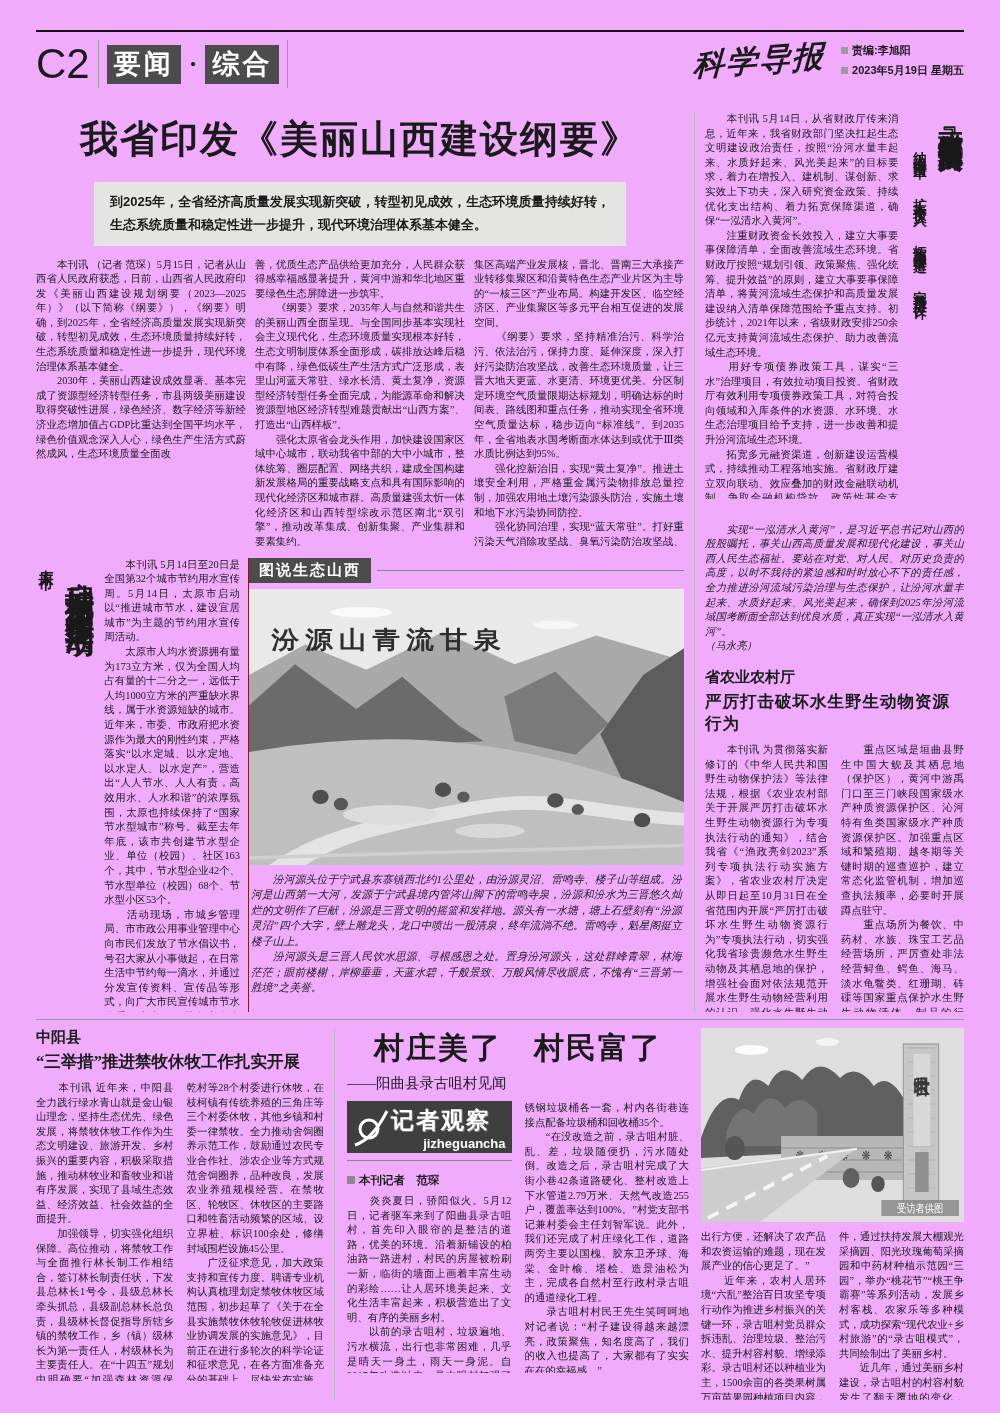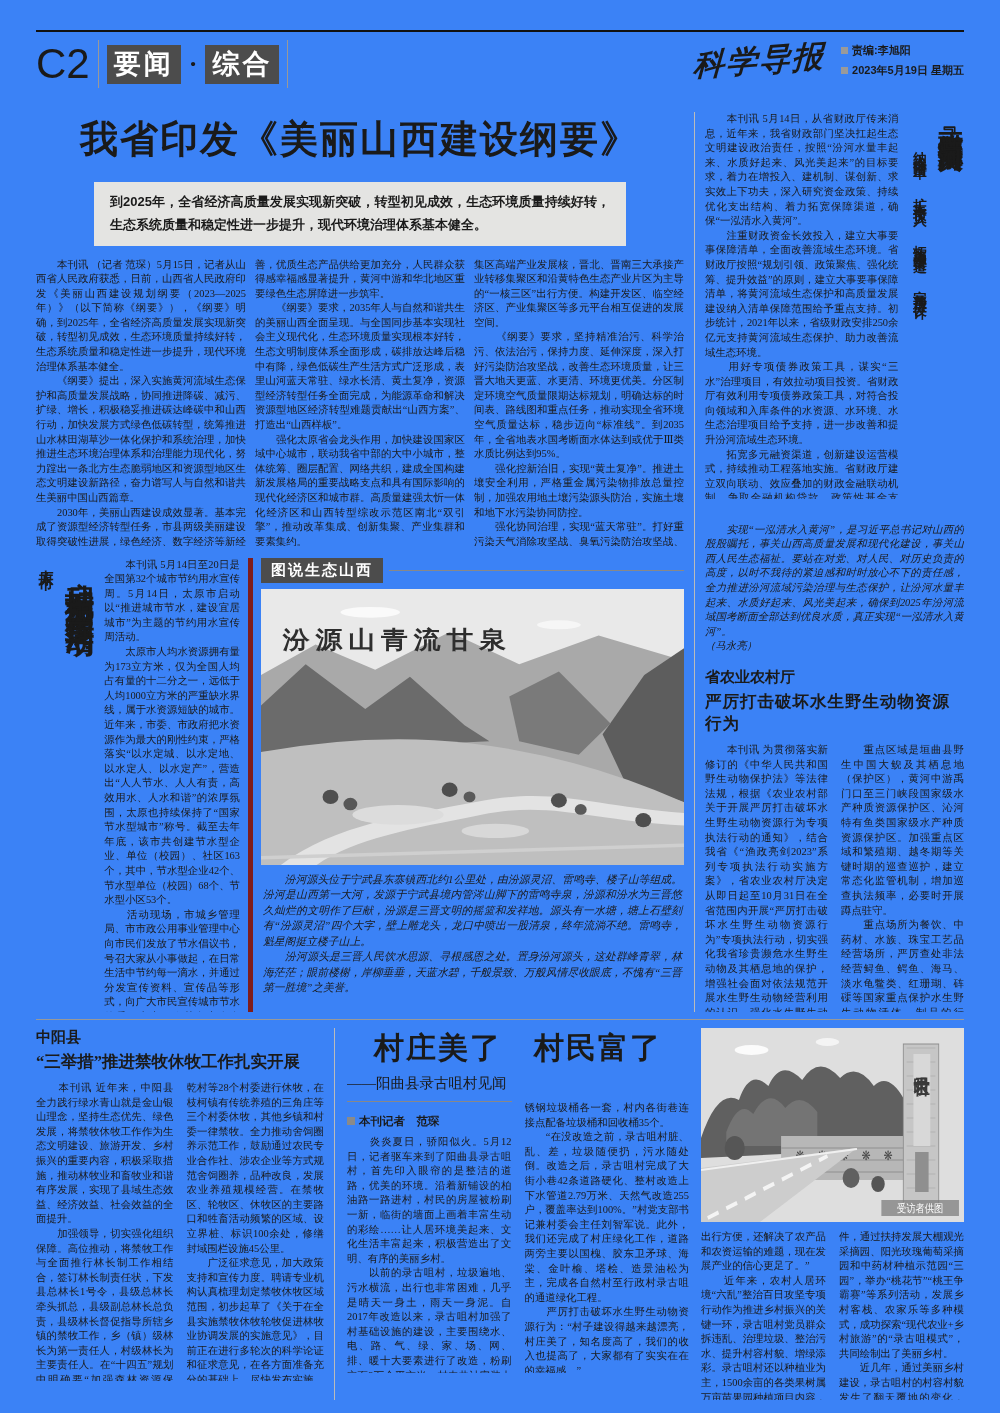--- a/index.html
+++ b/index.html
@@ -1,16 +1,16 @@
 <!DOCTYPE html>
 <html><head>
 <meta charset="utf-8">
 <style>
   html,body{margin:0;padding:0;background:#e9e7e2;}
-  .page{position:relative;width:1000px;height:1413px;margin:0 auto;background:#3b82f6;color:#1a1a1a;
+  .page{position:relative;width:1000px;height:1413px;margin:0 auto;background:#f0abfc;color:#1a1a1a;
         font-family:"Liberation Serif","DejaVu Serif",serif;overflow:hidden;box-sizing:border-box;
         padding:30px 36px 10px 36px;}
   
   .top-rule{border-top:2px solid #111;margin-bottom:8px;}
   .header-row{display:flex;justify-content:space-between;align-items:flex-start;height:66px;margin-bottom:6px;}
   .header-left{display:flex;align-items:center;gap:8px;}
   .edition{font-family:"Liberation Sans","DejaVu Sans",sans-serif;font-size:42px;font-weight:500;line-height:1;}
   .vbar{width:1px;height:48px;background:#999;display:inline-block;}
   .badge{background:#4c4c4c;color:#fff;font-family:"Liberation Sans",sans-serif;font-weight:bold;
          font-size:27px;line-height:1;padding:6px 7px;letter-spacing:3px;}
@@ -39,21 +39,21 @@
               text-align:justify;}
   .cols3{display:flex;gap:9px;height:288px;overflow:hidden;}
   .cols3 .col{flex:1;overflow:hidden;}
   .cols3 p+p{}
   
   .mid-row{display:flex;flex:1;margin-top:12px;overflow:hidden;}
   .taiyuan{width:204px;display:flex;gap:8px;overflow:hidden;}
   .ty-kicker{font-family:"Liberation Sans",sans-serif;font-weight:bold;font-size:15px;letter-spacing:2px;}
   .ty-headline{font-size:29px;font-weight:bold;margin:0;letter-spacing:4px;line-height:1.15;}
   .ty-body{flex:1;overflow:hidden;}
-  .photo-story{flex:1;border-left:5px solid #7f1d1d;margin-left:8px;padding-left:8px;overflow:hidden;}
+  .photo-story{flex:1;border-left:1px solid #7f1d1d;margin-left:8px;overflow:hidden;}
   .ps-header{display:flex;align-items:center;margin-bottom:6px;}
   .ps-tag{background:#4c4c4c;color:#fff;font-family:"Liberation Sans",sans-serif;font-weight:bold;
           font-size:15px;padding:3px 10px;letter-spacing:2px;}
   .ps-line{flex:1;border-top:1px solid #888;margin-left:6px;}
   .ps-photo{position:relative;height:276px;background:#ddd;overflow:hidden;}
   .ps-photo svg{display:block;width:100%;height:100%;}
   .ps-caption{font-style:italic;font-size:10.8px;line-height:15.5px;text-align:justify;padding:7px 2px 2px 2px;}
   
   .finance{height:542px;display:flex;flex-direction:column;overflow:hidden;}
   .fin-top{display:flex;height:440px;overflow:hidden;}
@@ -128,31 +128,30 @@
   <main class="top-section">
 
     <div class="left-stack">
 
       <article class="main-article bodytext">
         <h1>我省印发《美丽山西建设纲要》</h1>
         <div class="standfirst">到2025年，全省经济高质量发展实现新突破，转型初见成效，生态环境质量持续好转，生态系统质量和稳定性进一步提升，现代环境治理体系基本健全。</div>
         <div class="cols3">
           <div class="col">
             <p>　　本刊讯 （记者 范琛）5月15日，记者从山西省人民政府获悉，日前，山西省人民政府印发《美丽山西建设规划纲要（2023—2025年）》（以下简称《纲要》），《纲要》明确，到2025年，全省经济高质量发展实现新突破，转型初见成效，生态环境质量持续好转，生态系统质量和稳定性进一步提升，现代环境治理体系基本健全。</p>
-            <p>　　《纲要》提出，深入实施黄河流域生态保护和高质量发展战略，协同推进降碳、减污、扩绿、增长，积极稳妥推进碳达峰碳中和山西行动，加快发展方式绿色低碳转型，统筹推进山水林田湖草沙一体化保护和系统治理，加快推进生态环境治理体系和治理能力现代化，努力蹚出一条北方生态脆弱地区和资源型地区生态文明建设新路径，奋力谱写人与自然和谐共生美丽中国山西篇章。</p>
             <p>　　2030年，美丽山西建设成效显著。基本完成了资源型经济转型任务，市县两级美丽建设取得突破性进展，绿色经济、数字经济等新经济业态增加值占GDP比重达到全国平均水平，绿色价值观念深入人心，绿色生产生活方式蔚然成风，生态环境质量全面改</p>
           </div>
           <div class="col">
             <p>善，优质生态产品供给更加充分，人民群众获得感幸福感显著提升，黄河中游和华北地区重要绿色生态屏障进一步筑牢。</p>
             <p>　　《纲要》要求，2035年人与自然和谐共生的美丽山西全面呈现。与全国同步基本实现社会主义现代化，生态环境质量实现根本好转，生态文明制度体系全面形成，碳排放达峰后稳中有降，绿色低碳生产生活方式广泛形成，表里山河蓝天常驻、绿水长清、黄土复净，资源型经济转型任务全面完成，为能源革命和解决资源型地区经济转型难题贡献出“山西方案”、打造出“山西样板”。</p>
             <p>　　强化太原省会龙头作用，加快建设国家区域中心城市，联动我省中部的大中小城市，整体统筹、圈层配置、网络共织，建成全国构建新发展格局的重要战略支点和具有国际影响的现代化经济区和城市群。高质量建强太忻一体化经济区和山西转型综改示范区南北“双引擎”，推动改革集成、创新集聚、产业集群和要素集约。</p>
 
           </div>
           <div class="col">
-            <p>集区高端产业发展核，晋北、晋南三大承接产业转移集聚区和沿黄特色生态产业片区为主导的“一核三区”出行方便。构建开发区、临空经济区、产业集聚区等多元平台相互促进的发展空间。</p>
+            <p>集区高端产业发展核，晋北、晋南三大承接产业转移集聚区和沿黄特色生态产业片区为主导的“一核三区”产业布局。构建开发区、临空经济区、产业集聚区等多元平台相互促进的发展空间。</p>
             <p>　　《纲要》要求，坚持精准治污、科学治污、依法治污，保持力度、延伸深度，深入打好污染防治攻坚战，改善生态环境质量，让三晋大地天更蓝、水更清、环境更优美。分区制定环境空气质量限期达标规划，明确达标的时间表、路线图和重点任务，推动实现全省环境空气质量达标，稳步迈向“标准线”。到2035年，全省地表水国考断面水体达到或优于Ⅲ类水质比例达到95%。</p>
             <p>　　强化控新治旧，实现“黄土复净”。推进土壤安全利用，严格重金属污染物排放总量控制，加强农用地土壤污染源头防治，实施土壤和地下水污染协同防控。</p>
             <p>　　强化协同治理，实现“蓝天常驻”。打好重污染天气消除攻坚战、臭氧污染防治攻坚战、柴油货车污染治理攻坚战，强化大气面源污染防治。实施挥</p>
           </div>
         </div>
       </article>
 
       <div class="mid-row">
 
         <article class="taiyuan bodytext">
@@ -267,30 +266,38 @@
         </div>
       </div>
     </article>
 
     <article class="village bodytext">
       <div class="v-left">
         <h2>村庄美了　村民富了</h2>
         <div class="v-subhead">——阳曲县录古咀村见闻</div>
         <div class="v-cols">
           <div class="col">
+            <div class="jz-logo">
+              <svg width="38" height="44" viewBox="0 0 38 44">
+                <circle cx="18" cy="24" r="9" fill="none" stroke="#ffffff" stroke-width="3"></circle>
+                <path d="M4,40 Q22,34 36,6" fill="none" stroke="#ffffff" stroke-width="3"></path>
+              </svg>
+              <span class="jz-cn">记者观察</span>
+              <span class="jz-py">jizheguancha</span>
+            </div>
             <div class="v-byline">
               <span class="sq2"></span><span>本刊记者　范琛</span>
             </div>
             <p>　　炎炎夏日，骄阳似火。5月12日，记者驱车来到了阳曲县录古咀村，首先印入眼帘的是整洁的道路，优美的环境。沿着新铺设的柏油路一路进村，村民的房屋被粉刷一新，临街的墙面上画着丰富生动的彩绘……让人居环境美起来、文化生活丰富起来，积极营造出了文明、有序的美丽乡村。</p>
             <p>　　以前的录古咀村，垃圾遍地、污水横流，出行也非常困难，几乎是晴天一身土，雨天一身泥。自2017年改造以来，录古咀村加强了村基础设施的建设，主要围绕水、电、路、气、绿、家、场、网、排、暖十大要素进行了改造，粉刷立面2万余平方米；村内共计安装太阳能路灯380余盏；还对全村农厕进行了不同类型的全面改造。同时，因户施“厕”，根据每家农户的具体情况，在厕所原来的位置采用了三格式冲水或水冲式；为每家农户配备了垃圾分类收集桶和不</p>
           </div>
           <div class="col">
             <p>锈钢垃圾桶各一套，村内各街巷连接点配备垃圾桶和回收桶35个。</p>
             <p>　　“在没改造之前，录古咀村脏、乱、差，垃圾随便扔，污水随处倒。改造之后，录古咀村完成了大街小巷42条道路硬化、整村改造上下水管道2.79万米、天然气改造255户，覆盖率达到100%。”村党支部书记兼村委会主任刘智军说。此外，我们还完成了村庄绿化工作，道路两旁主要以国槐、胶东卫矛球、海棠、金叶榆、塔桧、造景油松为主，完成各自然村至行政村录古咀的通道绿化工程。</p>
-            <p>　　严厉打击破坏水生野生动物资源行为：“村子建设得越来越漂亮，村庄美了，知名度高了，我们的收入也提高了，大家都有了实实在在的幸福感。”</p>
+            <p>　　录古咀村村民王先生笑呵呵地对记者说：“村子建设得越来越漂亮，政策聚焦，知名度高了，我们的收入也提高了，大家都有了实实在在的幸福感。”</p>
 
           </div>
         </div>
       </div>
       <div class="v-right">
         <div class="v-photo">
           <svg viewBox="0 0 312 194" preserveAspectRatio="none">
             <rect width="312" height="194" fill="#dedede"></rect>
             <ellipse cx="60" cy="22" rx="20" ry="5" fill="#fbfbfb"></ellipse>
             <ellipse cx="150" cy="14" rx="14" ry="4" fill="#f4f4f4"></ellipse>

